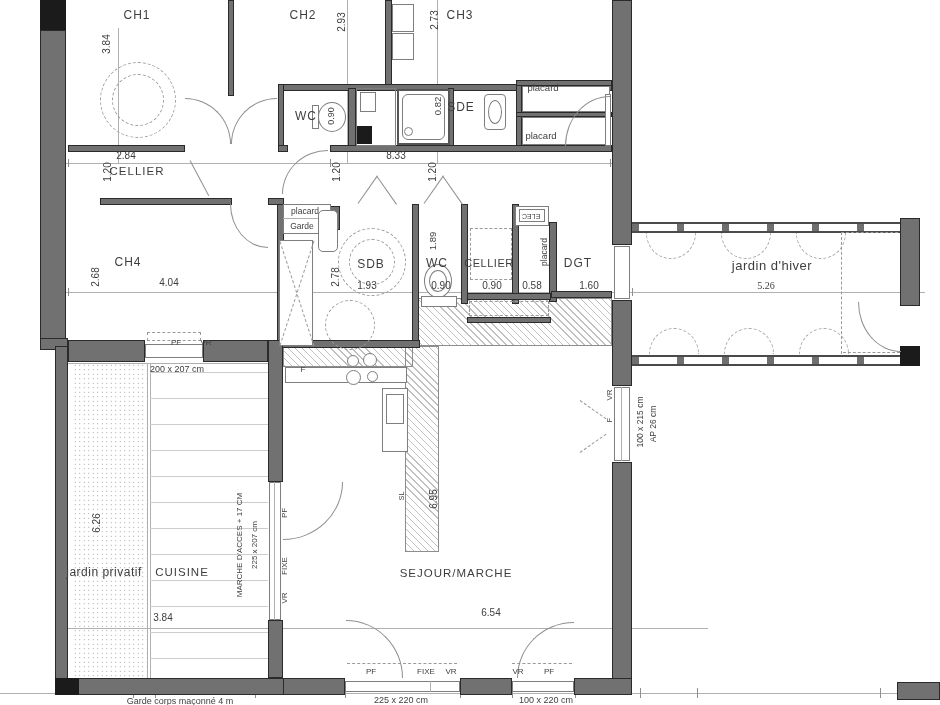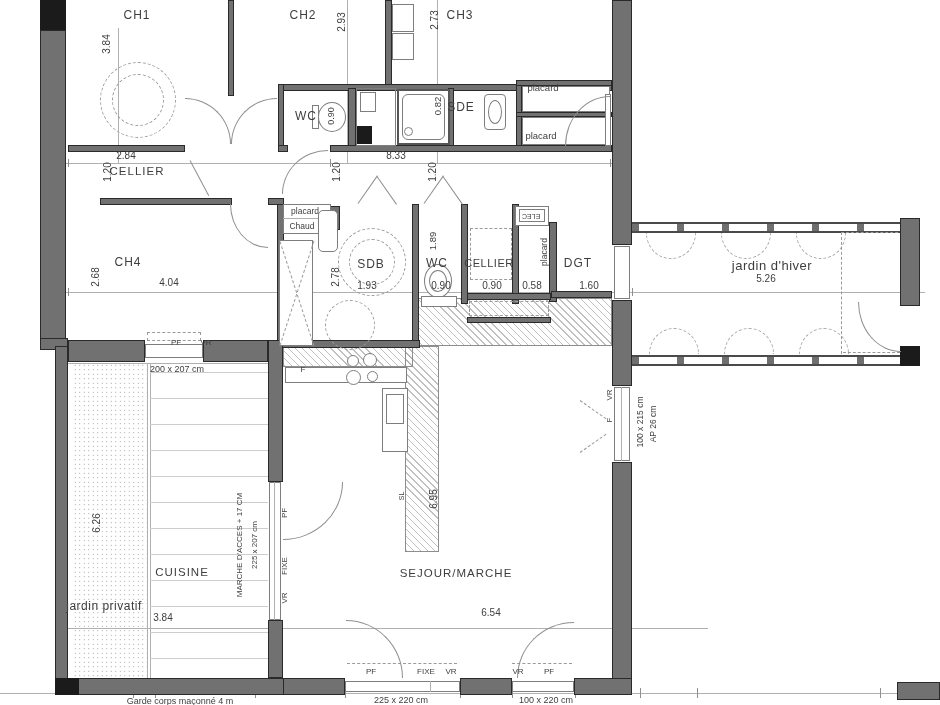--- a/index.html
+++ b/index.html
@@ -218,27 +218,27 @@
     <span class="label" style="left: 460px; top: 15px; font-size: 12px; letter-spacing: 1px; transform: translate(-50%, -50%) rotate(0deg); color: rgb(62, 62, 62);">CH3</span>
     <span class="label" style="left: 306px; top: 116px; font-size: 12px; letter-spacing: 1px; transform: translate(-50%, -50%) rotate(0deg); color: rgb(62, 62, 62);">WC</span>
     <span class="label" style="left: 461px; top: 107px; font-size: 12px; letter-spacing: 1px; transform: translate(-50%, -50%) rotate(0deg); color: rgb(62, 62, 62);">SDE</span>
     <span class="label" style="left: 137px; top: 172px; font-size: 11.5px; letter-spacing: 1px; transform: translate(-50%, -50%) rotate(0deg); color: rgb(62, 62, 62);">CELLIER</span>
     <span class="label" style="left: 128px; top: 262px; font-size: 12px; letter-spacing: 1px; transform: translate(-50%, -50%) rotate(0deg); color: rgb(62, 62, 62);">CH4</span>
     <span class="label" style="left: 371px; top: 264px; font-size: 12px; letter-spacing: 1px; transform: translate(-50%, -50%) rotate(0deg); color: rgb(62, 62, 62); text-align: center;">SDB</span>
     <span class="label" style="left: 437px; top: 263px; font-size: 12px; letter-spacing: 1px; transform: translate(-50%, -50%) rotate(0deg); color: rgb(62, 62, 62);">WC</span>
     <span class="label" style="left: 489px; top: 263px; font-size: 11px; letter-spacing: 0.5px; transform: translate(-50%, -50%) rotate(0deg); color: rgb(62, 62, 62);">CELLIER</span>
     <span class="label" style="left: 578px; top: 263px; font-size: 12px; letter-spacing: 1px; transform: translate(-50%, -50%) rotate(0deg); color: rgb(62, 62, 62);">DGT</span>
     <span class="label" style="left: 772px; top: 265px; font-size: 13px; letter-spacing: 0.5px; transform: translate(-50%, -50%) rotate(0deg); color: rgb(62, 62, 62);">jardin d'hiver</span>
-    <span class="label" style="left: 104px; top: 572px; font-size: 12px; letter-spacing: 0.5px; transform: translate(-50%, -50%) rotate(0deg); color: rgb(62, 62, 62); margin-top: 34px;">jardin privatif</span>
+    <span class="label" style="left: 104px; top: 572px; font-size: 12px; letter-spacing: 0.5px; transform: translate(-50%, -50%) rotate(0deg); color: rgb(62, 62, 62);">jardin privatif</span>
     <span class="label" style="left: 182px; top: 573px; font-size: 11.5px; letter-spacing: 1px; transform: translate(-50%, -50%) rotate(0deg); color: rgb(62, 62, 62);">CUISINE</span>
     <span class="label" style="left: 456px; top: 574px; font-size: 11.5px; letter-spacing: 1px; transform: translate(-50%, -50%) rotate(0deg); color: rgb(62, 62, 62);">SEJOUR/MARCHE</span>
     <span class="label" style="left: 543px; top: 88px; font-size: 9.5px; transform: translate(-50%, -50%) rotate(0deg); color: rgb(62, 62, 62);">placard</span>
     <span class="label" style="left: 541px; top: 136px; font-size: 9.5px; transform: translate(-50%, -50%) rotate(0deg); color: rgb(62, 62, 62);">placard</span>
     <span class="label" style="left: 305px; top: 211px; font-size: 8.5px; transform: translate(-50%, -50%) rotate(0deg); color: rgb(62, 62, 62);">placard</span>
-    <span class="label" style="left: 302px; top: 226px; font-size: 8.5px; transform: translate(-50%, -50%) rotate(0deg); color: rgb(62, 62, 62);">Chaud</span>
+    <span class="label" style="left: 302px; top: 226px; font-size: 8.5px; transform: translate(-50%, -50%) rotate(0deg); color: rgb(62, 62, 62);">Garde</span>
     <span class="label" style="left: 544px; top: 252px; font-size: 8.5px; transform: translate(-50%, -50%) rotate(-90deg); color: rgb(62, 62, 62);">placard</span>
     <span class="label" style="left: 531px; top: 216px; font-size: 7px; transform: translate(-50%, -50%) rotate(180deg); color: rgb(62, 62, 62);">ELEC</span>
     <span class="label" style="left: 107px; top: 44px; font-size: 10px; transform: translate(-50%, -50%) rotate(-90deg); color: rgb(62, 62, 62);">3.84</span>
     <span class="label" style="left: 342px; top: 22px; font-size: 10px; transform: translate(-50%, -50%) rotate(-90deg); color: rgb(62, 62, 62);">2.93</span>
     <span class="label" style="left: 435px; top: 20px; font-size: 10px; transform: translate(-50%, -50%) rotate(-90deg); color: rgb(62, 62, 62);">2.73</span>
     <span class="label" style="left: 331px; top: 116px; font-size: 9px; transform: translate(-50%, -50%) rotate(-90deg); color: rgb(62, 62, 62);">0.90</span>
     <span class="label" style="left: 438px; top: 106px; font-size: 9.5px; transform: translate(-50%, -50%) rotate(-90deg); color: rgb(62, 62, 62);">0.82</span>
     <span class="label" style="left: 126px; top: 156px; font-size: 10px; transform: translate(-50%, -50%) rotate(0deg); color: rgb(62, 62, 62);">2.84</span>
     <span class="label" style="left: 396px; top: 156px; font-size: 10px; transform: translate(-50%, -50%) rotate(0deg); color: rgb(62, 62, 62);">8.33</span>
     <span class="label" style="left: 108px; top: 172px; font-size: 10px; transform: translate(-50%, -50%) rotate(-90deg); color: rgb(62, 62, 62);">1.20</span>
@@ -246,21 +246,21 @@
     <span class="label" style="left: 433px; top: 172px; font-size: 10px; transform: translate(-50%, -50%) rotate(-90deg); color: rgb(62, 62, 62);">1.20</span>
     <span class="label" style="left: 96px; top: 277px; font-size: 10px; transform: translate(-50%, -50%) rotate(-90deg); color: rgb(62, 62, 62);">2.68</span>
     <span class="label" style="left: 169px; top: 283px; font-size: 10px; transform: translate(-50%, -50%) rotate(0deg); color: rgb(62, 62, 62);">4.04</span>
     <span class="label" style="left: 336px; top: 277px; font-size: 10px; transform: translate(-50%, -50%) rotate(-90deg); color: rgb(62, 62, 62);">2.78</span>
     <span class="label" style="left: 367px; top: 286px; font-size: 10px; transform: translate(-50%, -50%) rotate(0deg); color: rgb(62, 62, 62);">1.93</span>
     <span class="label" style="left: 433px; top: 241px; font-size: 9.5px; transform: translate(-50%, -50%) rotate(-90deg); color: rgb(62, 62, 62);">1.89</span>
     <span class="label" style="left: 441px; top: 286px; font-size: 10px; transform: translate(-50%, -50%) rotate(0deg); color: rgb(62, 62, 62);">0.90</span>
     <span class="label" style="left: 492px; top: 286px; font-size: 10px; transform: translate(-50%, -50%) rotate(0deg); color: rgb(62, 62, 62);">0.90</span>
     <span class="label" style="left: 532px; top: 286px; font-size: 10px; transform: translate(-50%, -50%) rotate(0deg); color: rgb(62, 62, 62);">0.58</span>
     <span class="label" style="left: 589px; top: 286px; font-size: 10px; transform: translate(-50%, -50%) rotate(0deg); color: rgb(62, 62, 62);">1.60</span>
-    <span class="label" style="left: 766px; top: 279px; font-size: 10px; transform: translate(-50%, -50%) rotate(0deg); color: rgb(62, 62, 62);">5.26</span>
+    <span class="label" style="left: 766px; top: 286px; font-size: 10px; transform: translate(-50%, -50%) rotate(0deg); color: rgb(62, 62, 62); font-family: Liberation Serif, serif;">5.26</span>
     <span class="label" style="left: 97px; top: 523px; font-size: 10px; transform: translate(-50%, -50%) rotate(-90deg); color: rgb(62, 62, 62);">6.26</span>
     <span class="label" style="left: 163px; top: 618px; font-size: 10px; transform: translate(-50%, -50%) rotate(0deg); color: rgb(62, 62, 62);">3.84</span>
     <span class="label" style="left: 434px; top: 499px; font-size: 10px; transform: translate(-50%, -50%) rotate(-90deg); color: rgb(62, 62, 62);">6.95</span>
     <span class="label" style="left: 491px; top: 613px; font-size: 10px; transform: translate(-50%, -50%) rotate(0deg); color: rgb(62, 62, 62);">6.54</span>
     <span class="label" style="left: 176px; top: 343px; font-size: 8px; transform: translate(-50%, -50%) rotate(0deg); color: rgb(62, 62, 62);">PF</span>
     <span class="label" style="left: 206px; top: 343px; font-size: 8px; transform: translate(-50%, -50%) rotate(0deg); color: rgb(62, 62, 62);">VR</span>
     <span class="label" style="left: 177px; top: 369px; font-size: 9px; transform: translate(-50%, -50%) rotate(0deg); color: rgb(62, 62, 62);">200 x 207 cm</span>
     <span class="label" style="left: 240px; top: 545px; font-size: 8px; transform: translate(-50%, -50%) rotate(-90deg); color: rgb(62, 62, 62);">MARCHE D'ACCES + 17 CM</span>
     <span class="label" style="left: 255px; top: 545px; font-size: 8px; transform: translate(-50%, -50%) rotate(-90deg); color: rgb(62, 62, 62);">225 x 207 cm</span>
     <span class="label" style="left: 285px; top: 513px; font-size: 8px; transform: translate(-50%, -50%) rotate(-90deg); color: rgb(62, 62, 62);">PF</span>

